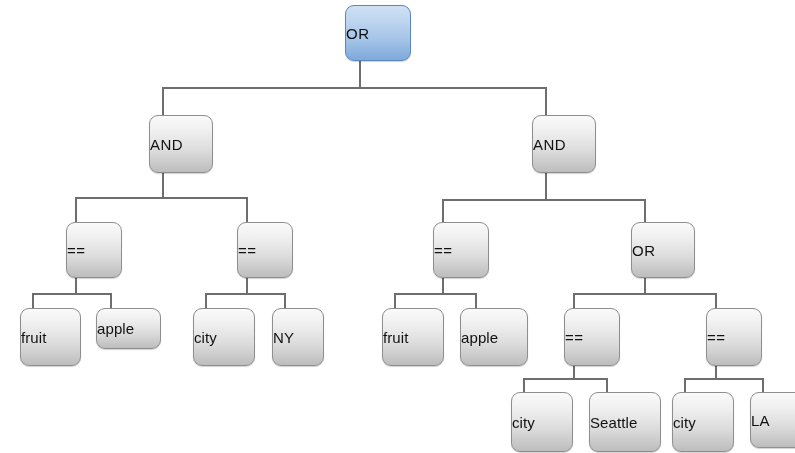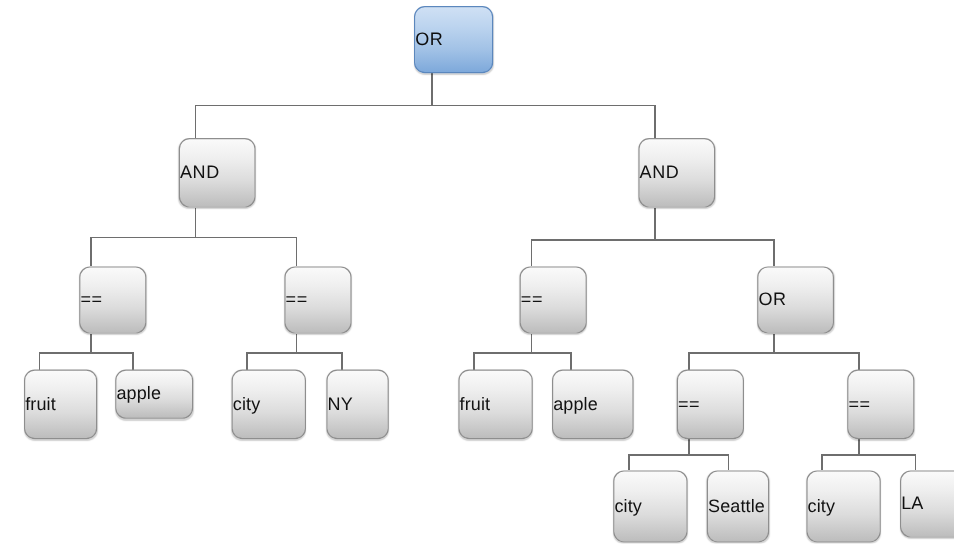--- a/index.html
+++ b/index.html
@@ -116,21 +116,21 @@
       </div>
       <div class="node op" style="left: 546px; top: 308px; width: 56px; height: 58px;">
         <span class="label">==</span>
       </div>
       <div class="node op" style="left: 688px; top: 308px; width: 56px; height: 58px;">
         <span class="label">==</span>
       </div>
       <div class="node" style="left: 493px; top: 392px; width: 62px; height: 60px;">
         <span class="label">city</span>
       </div>
-      <div class="node" style="left: 571px; top: 392px; width: 52px; height: 60px;">
+      <div class="node" style="left: 571px; top: 392px; width: 72px; height: 60px;">
         <span class="label">Seattle</span>
       </div>
       <div class="node" style="left: 654px; top: 392px; width: 62px; height: 60px;">
         <span class="label">city</span>
       </div>
       <div class="node" style="left: 732px; top: 392px; width: 61px; height: 56px;">
         <span class="label">LA</span>
       </div>
     </div>
 </div>

